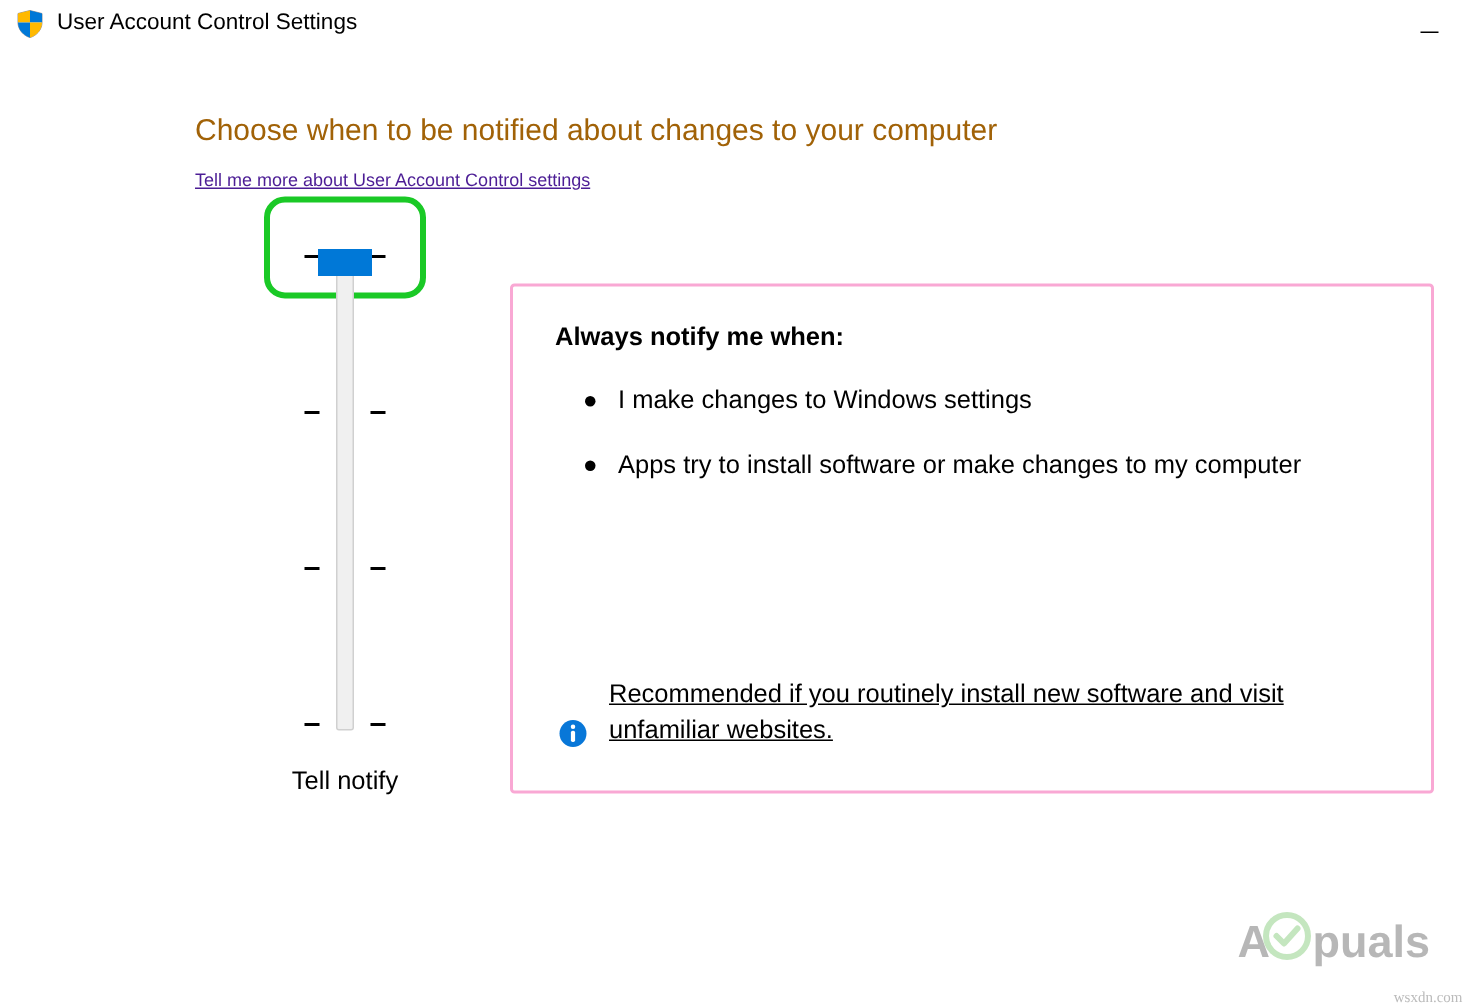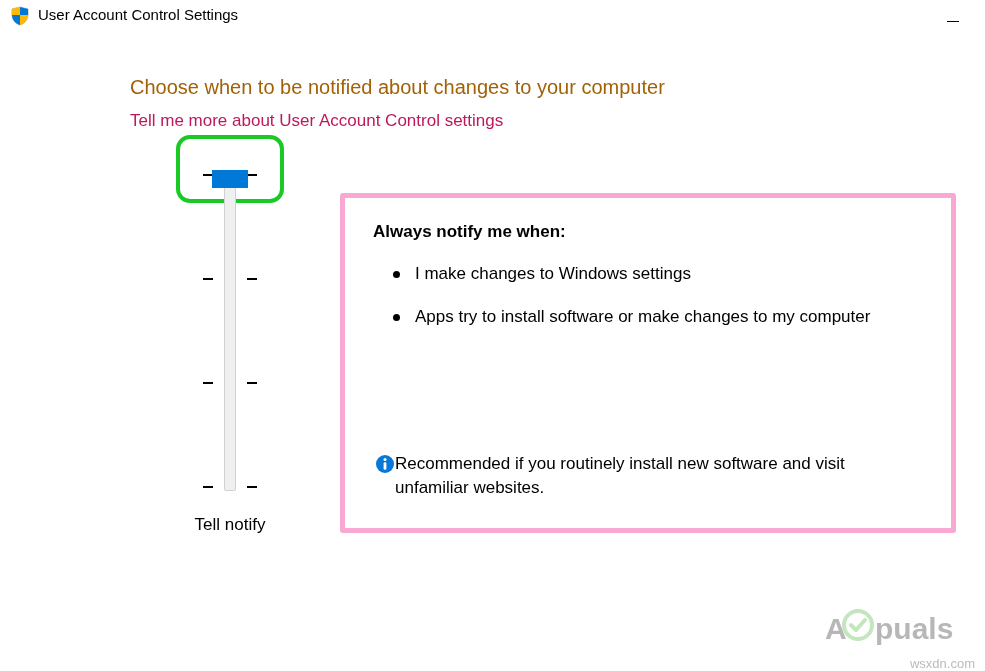--- a/index.html
+++ b/index.html
@@ -55,22 +55,23 @@
       color: #a16207;
       margin-bottom: 12px;
     }
     .description {
       font-size: 17px;
       color: #000;
       margin-bottom: 4px;
       line-height: 1.35;
     }
     .help-link {
-      font-size: 17px;
-      color: #be185d;
+      font-size: 12px;
+      color: #4c1d95;
+      text-decoration: underline;
       cursor: pointer;
       display: inline-block;
       margin-bottom: 30px;
     }
     .main-area {
       display: flex;
       align-items: flex-start;
     }
     .slider-section {
       width: 200px;
@@ -127,21 +128,21 @@
       border: 4px solid #1ac926;
       border-radius: 14px;
       width: 108px;
       height: 68px;
       left: 50%;
       transform: translateX(-50%);
       top: -26px;
       pointer-events: none;
     }
     .info-panel {
-      border: 5px solid #f9a8d4;
+      border: 2px solid #f9a8d4;
       border-radius: 3px;
       width: 616px;
       height: 340px;
       padding: 24px 28px;
       position: relative;
       margin-left: 10px;
       margin-top: 32px;
     }
     .info-heading {
       font-size: 17px;
@@ -168,40 +169,42 @@
       height: 7px;
       background: #000;
       border-radius: 50%;
     }
     .recommend-row {
       position: absolute;
       bottom: 28px;
       left: 28px;
       right: 28px;
       display: flex;
-      align-items: flex-start;
+      align-items: flex-end;
+      gap: 14px;
+      text-decoration: underline;
     }
     .info-icon {
       width: 20px;
       height: 20px;
       flex-shrink: 0;
       margin-top: 2px;
       margin-left: 2px;
     }
     .recommend-text {
       font-size: 17px;
       line-height: 1.4;
     }
     .watermark {
       position: absolute;
       right: 10px;
       bottom: 0px;
-      font-size: 13px;
+      font-size: 10px;
       color: #bbb;
-      font-family: Liberation Sans, sans-serif;
+      font-family: Liberation Serif, serif;
     }
     .brand {
       position: absolute;
       right: 4px;
       bottom: 12px;
       opacity: 0.35;
       pointer-events: none;
     }
   </style>
 </head>

